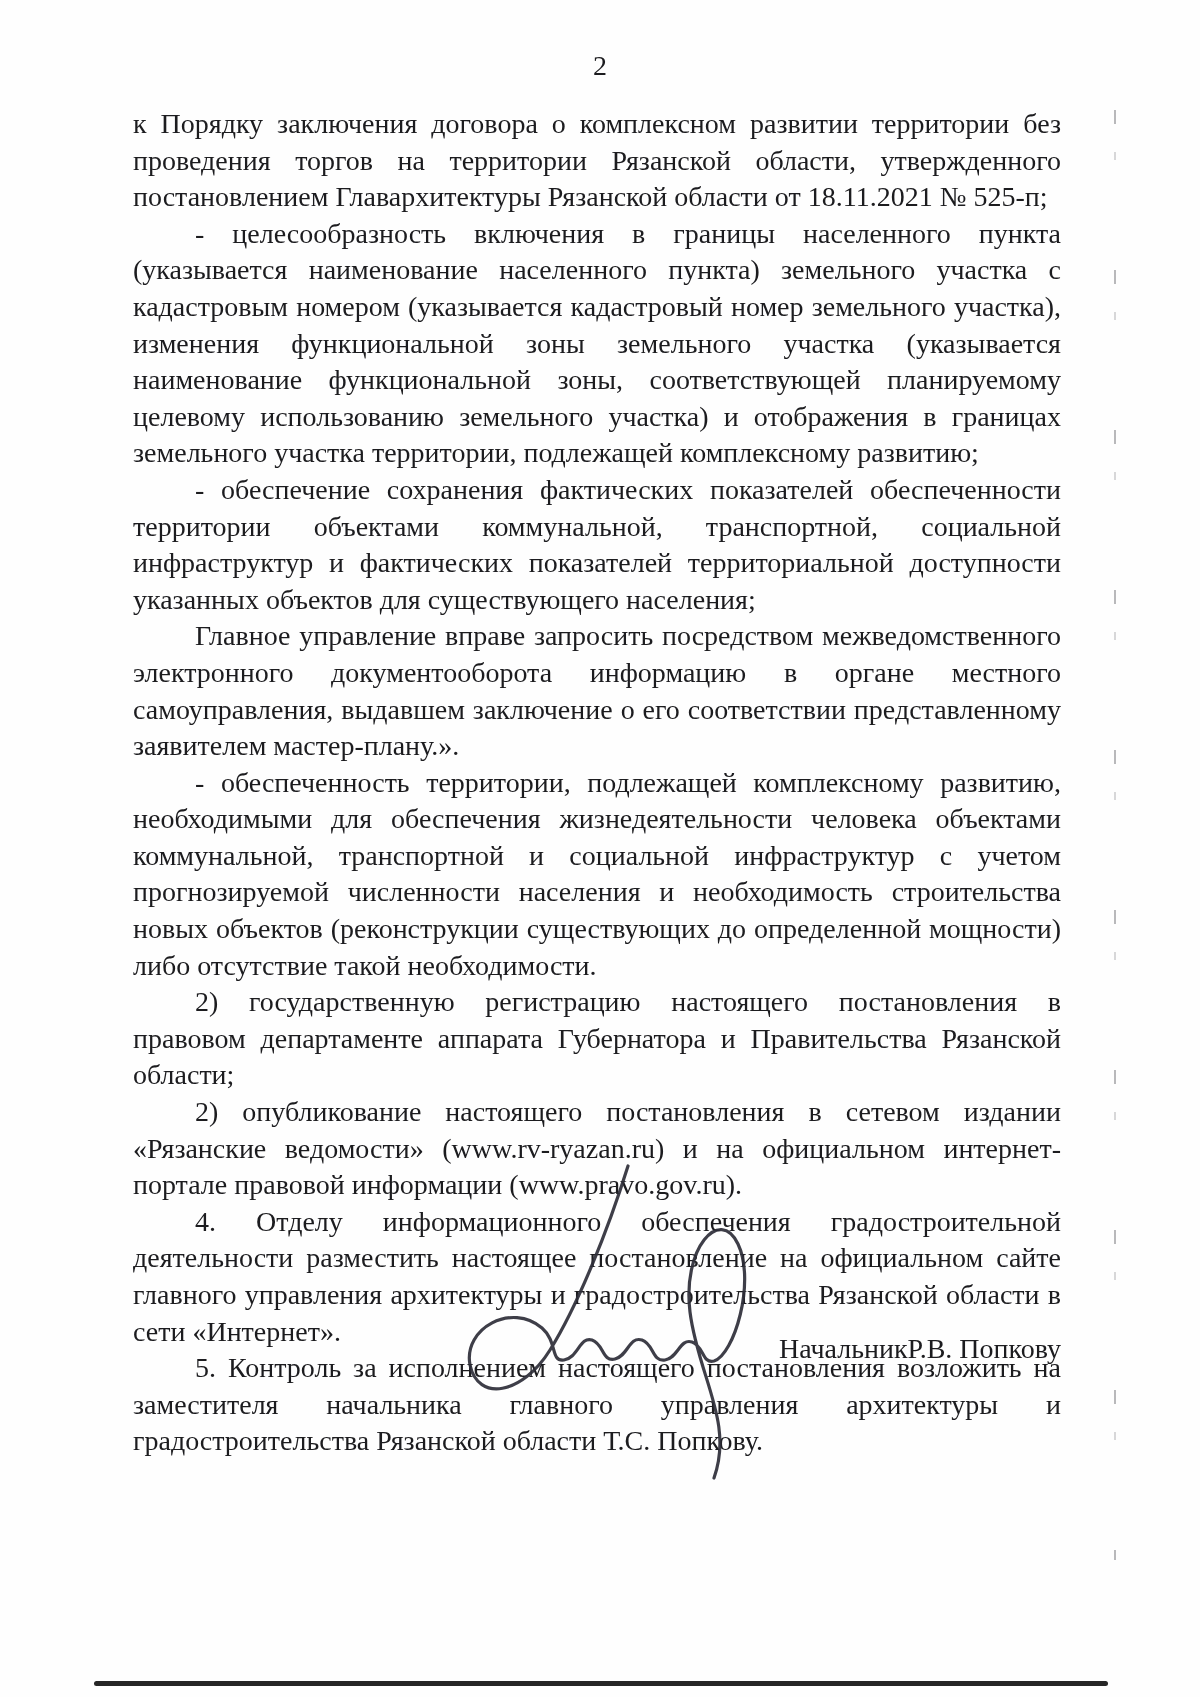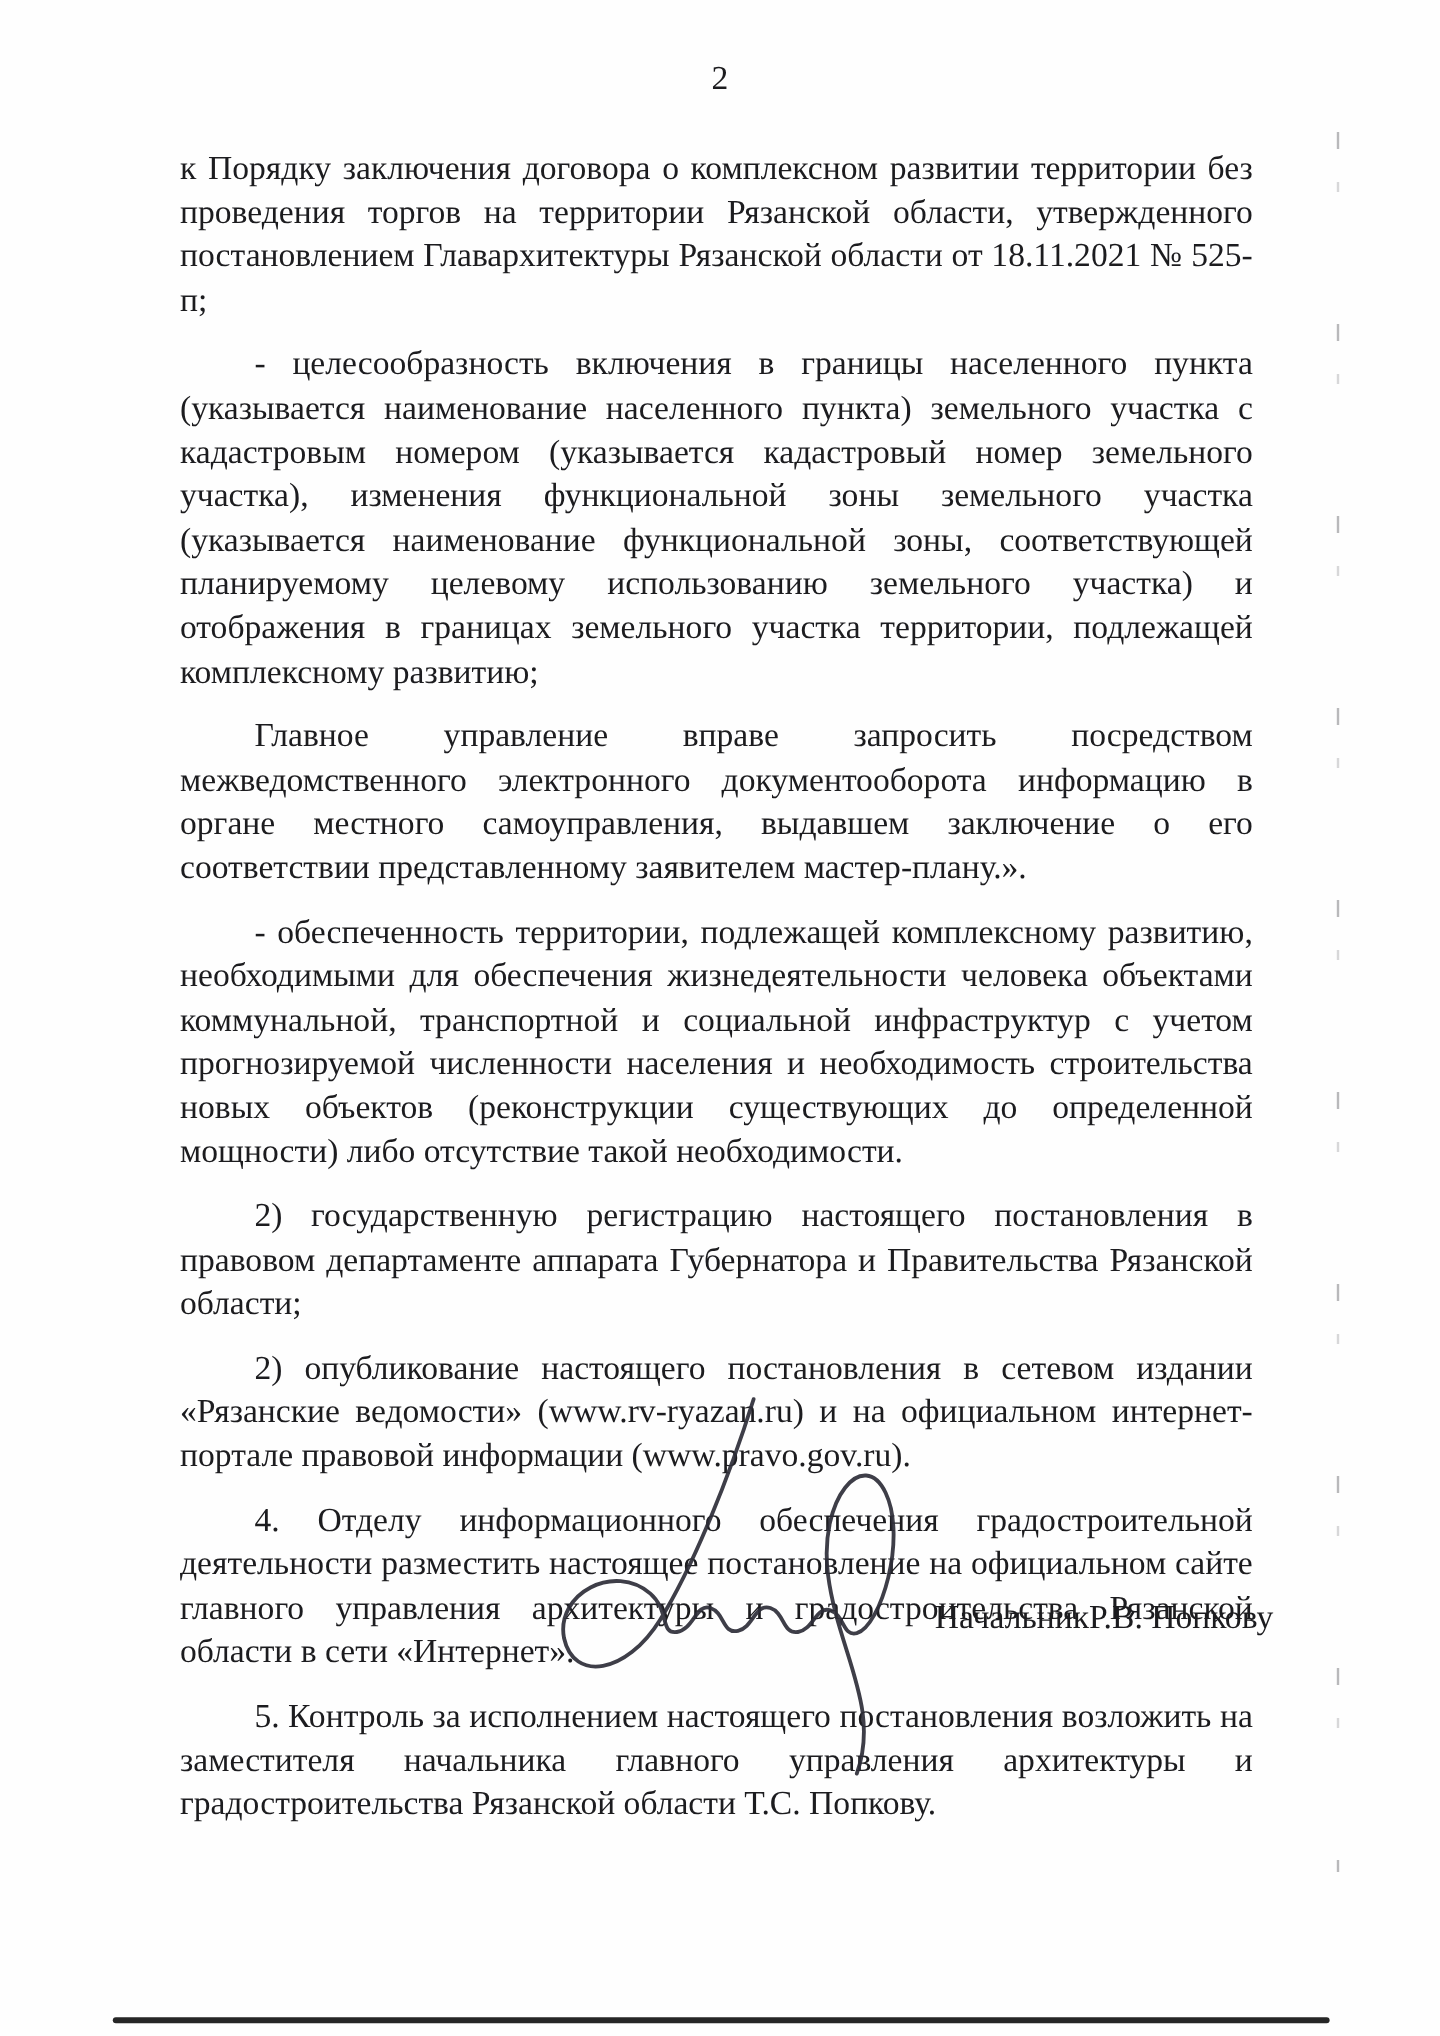--- a/index.html
+++ b/index.html
@@ -27,21 +27,21 @@
   .content {
     position: absolute;
     left: 133px;
     top: 106px;
     width: 928px;
     font-size: 28px;
     line-height: 36.6px;
     text-align: justify;
   }
   .p {
-    margin: 17px;
+    margin: 0;
     text-align: justify;
   }
   .ind {
     text-indent: 62px;
   }
   .signature-row {
     position: absolute;
     left: 133px;
     top: 1333px;
     width: 928px;
@@ -85,20 +85,21 @@
 </head>
 <body>
 
 <div class="page">
 
   <div class="page-number">2</div>
 
   <div class="content">
     <p class="p">к Порядку заключения договора о комплексном развитии территории без проведения торгов на территории Рязанской области, утвержденного постановлением Главархитектуры Рязанской области от 18.11.2021 № 525-п;</p>
     <p class="p ind">- целесообразность включения в границы населенного пункта (указывается наименование населенного пункта) земельного участка с кадастровым номером (указывается кадастровый номер земельного участка), изменения функциональной зоны земельного участка (указывается наименование функциональной зоны, соответствующей планируемому целевому использованию земельного участка) и отображения в границах земельного участка территории, подлежащей комплексному развитию;</p>
+    <p class="p ind">- обеспечение сохранения фактических показателей обеспеченности территории объектами коммунальной, транспортной, социальной инфраструктур и фактических показателей территориальной доступности указанных объектов для существующего населения;</p>
     <p class="p ind">Главное управление вправе запросить посредством межведомственного электронного документооборота информацию в органе местного самоуправления, выдавшем заключение о его соответствии представленному заявителем мастер-плану.».</p>
     <p class="p ind">- обеспеченность территории, подлежащей комплексному развитию, необходимыми для обеспечения жизнедеятельности человека объектами коммунальной, транспортной и социальной инфраструктур с учетом прогнозируемой численности населения и необходимость строительства новых объектов (реконструкции существующих до определенной мощности) либо отсутствие такой необходимости.</p>
     <p class="p ind">2) государственную регистрацию настоящего постановления в правовом департаменте аппарата Губернатора и Правительства Рязанской области;</p>
     <p class="p ind">2) опубликование настоящего постановления в сетевом издании «Рязанские ведомости» (www.rv-ryazan.ru) и на официальном интернет-портале правовой информации (www.pravo.gov.ru).</p>
     <p class="p ind">4. Отделу информационного обеспечения градостроительной деятельности разместить настоящее постановление на официальном сайте главного управления архитектуры и градостроительства Рязанской области в сети «Интернет».</p>
     <p class="p ind">5. Контроль за исполнением настоящего постановления возложить на заместителя начальника главного управления архитектуры и градостроительства Рязанской области Т.С. Попкову.</p>
   </div>
 
   <svg class="handwritten-signature" viewBox="0 0 360 330" xmlns="http://www.w3.org/2000/svg">
     <path d="M 178 6

